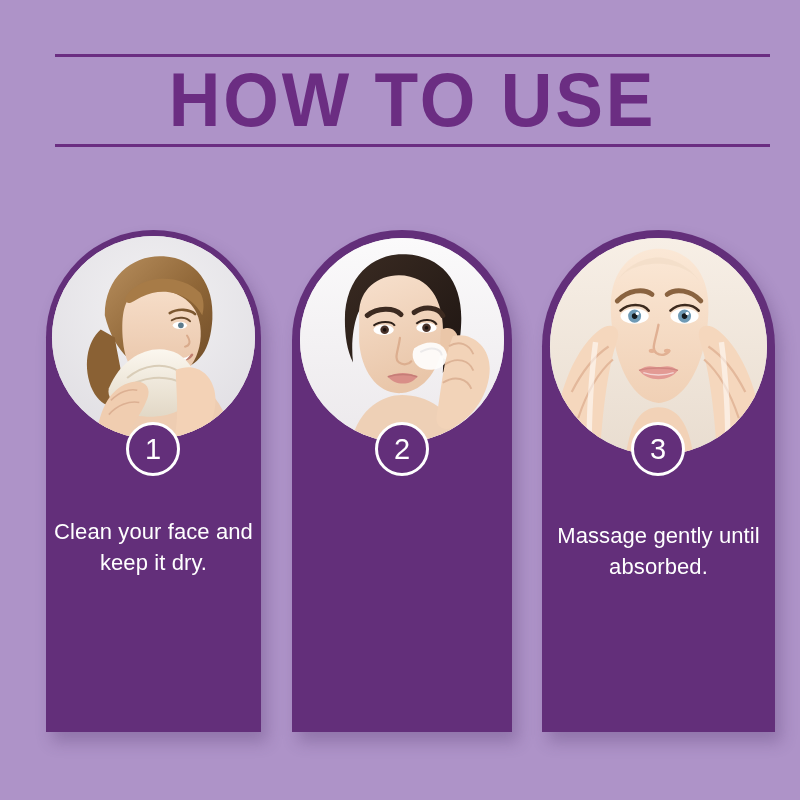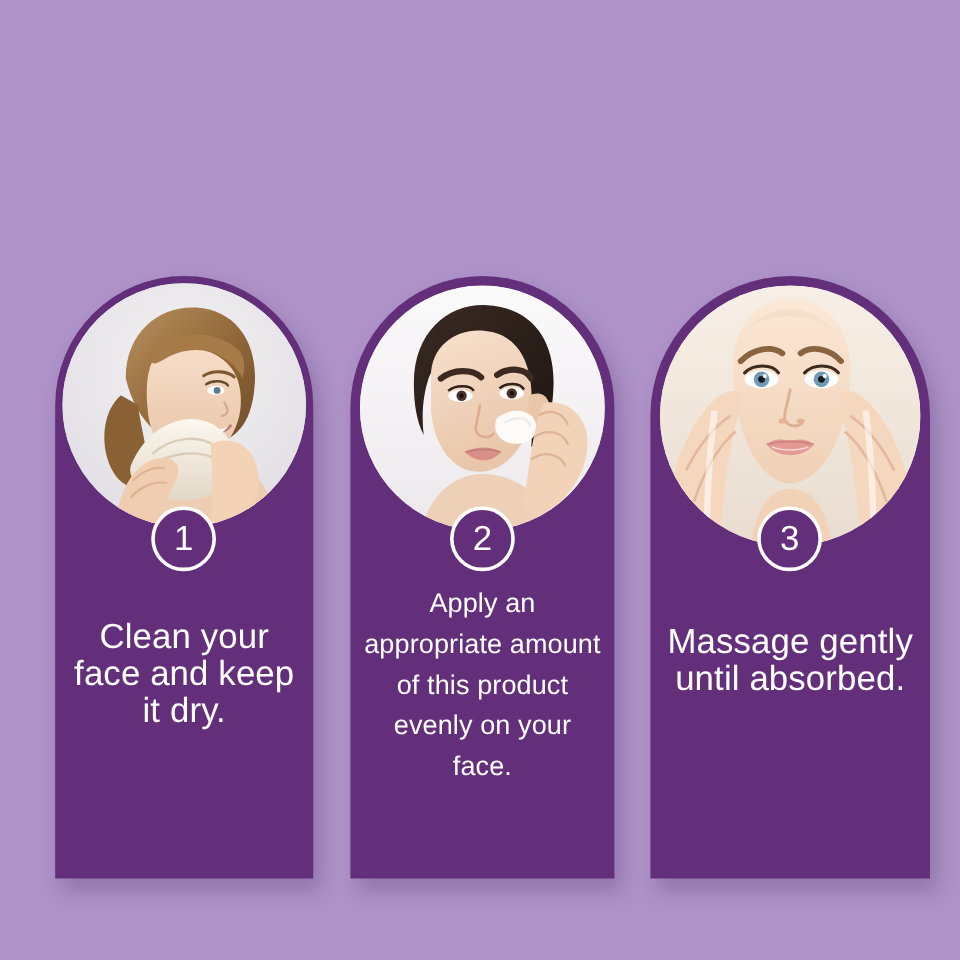--- a/index.html
+++ b/index.html
@@ -110,34 +110,39 @@
   .card-3 .badge { left: 89px; }
 
   
   .caption {
     position: absolute;
     left: 6px;
     right: 6px;
     top: 278px;
     text-align: center;
     color: #ffffff;
-    font-size: 29px;
+    font-size: 22px;
     line-height: 31px;
     font-weight: normal;
     letter-spacing: 0.1px;
   }
   .card-2 .caption { top: 256px; font-size: 22.5px; line-height: 34px; left: 10px; right: 10px; }
   .card-3 .caption { top: 290px; }
   .card-1 .caption { top: 286px; }
 </style>
 </head>
 <body>
 
 <div id="poster">
 
+  <div class="header">
+    <div class="rule rule-top"></div>
+    <div class="title">HOW TO USE</div>
+    <div class="rule rule-bottom"></div>
+  </div>
 
   <div class="card card-1">
     <div class="photo">
       <svg viewBox="0 0 200 200" preserveAspectRatio="xMidYMid slice" aria-hidden="true">
         <defs>
           <radialGradient id="bg1" cx="50%" cy="35%" r="80%">
             <stop offset="0%" stop-color="#f2f1f3"></stop>
             <stop offset="100%" stop-color="#dedce1"></stop>
           </radialGradient>
           <linearGradient id="hair1" x1="0" y1="0" x2="1" y2="1">
@@ -236,21 +241,20 @@
         <path d="M112 108 C126 98 142 102 144 114 C146 126 132 132 120 128 C112 125 108 116 112 108 Z" fill="#fdfcfa" opacity="0.96"></path>
         <path d="M118 112 C128 106 138 108 139 115" stroke="#eceaea" stroke-width="2" fill="none"></path>
 
         <path d="M150 96 C168 92 186 106 186 128 C186 152 170 176 150 186 C140 190 132 184 134 174 C138 154 140 120 150 96 Z" fill="#f2d3b8"></path>
         <path d="M146 106 C156 100 166 104 170 114" stroke="#ddb396" stroke-width="1.8" fill="none"></path>
         <path d="M142 124 C154 116 166 120 170 130" stroke="#ddb396" stroke-width="1.8" fill="none"></path>
         <path d="M140 142 C152 134 164 138 168 148" stroke="#ddb396" stroke-width="1.8" fill="none"></path>
       </svg>
     </div>
     <div class="badge">2</div>
-    <div class="caption">Apply an appropriate amount of this product evenly on your face.</div>
   </div>
 
   <div class="card card-3">
     <div class="photo">
       <svg viewBox="0 0 200 200" preserveAspectRatio="xMidYMid slice" aria-hidden="true">
         <defs>
           <linearGradient id="bg3" x1="0" y1="0" x2="0" y2="1">
             <stop offset="0%" stop-color="#f7efe6"></stop>
             <stop offset="100%" stop-color="#e9ddd0"></stop>
           </linearGradient>

